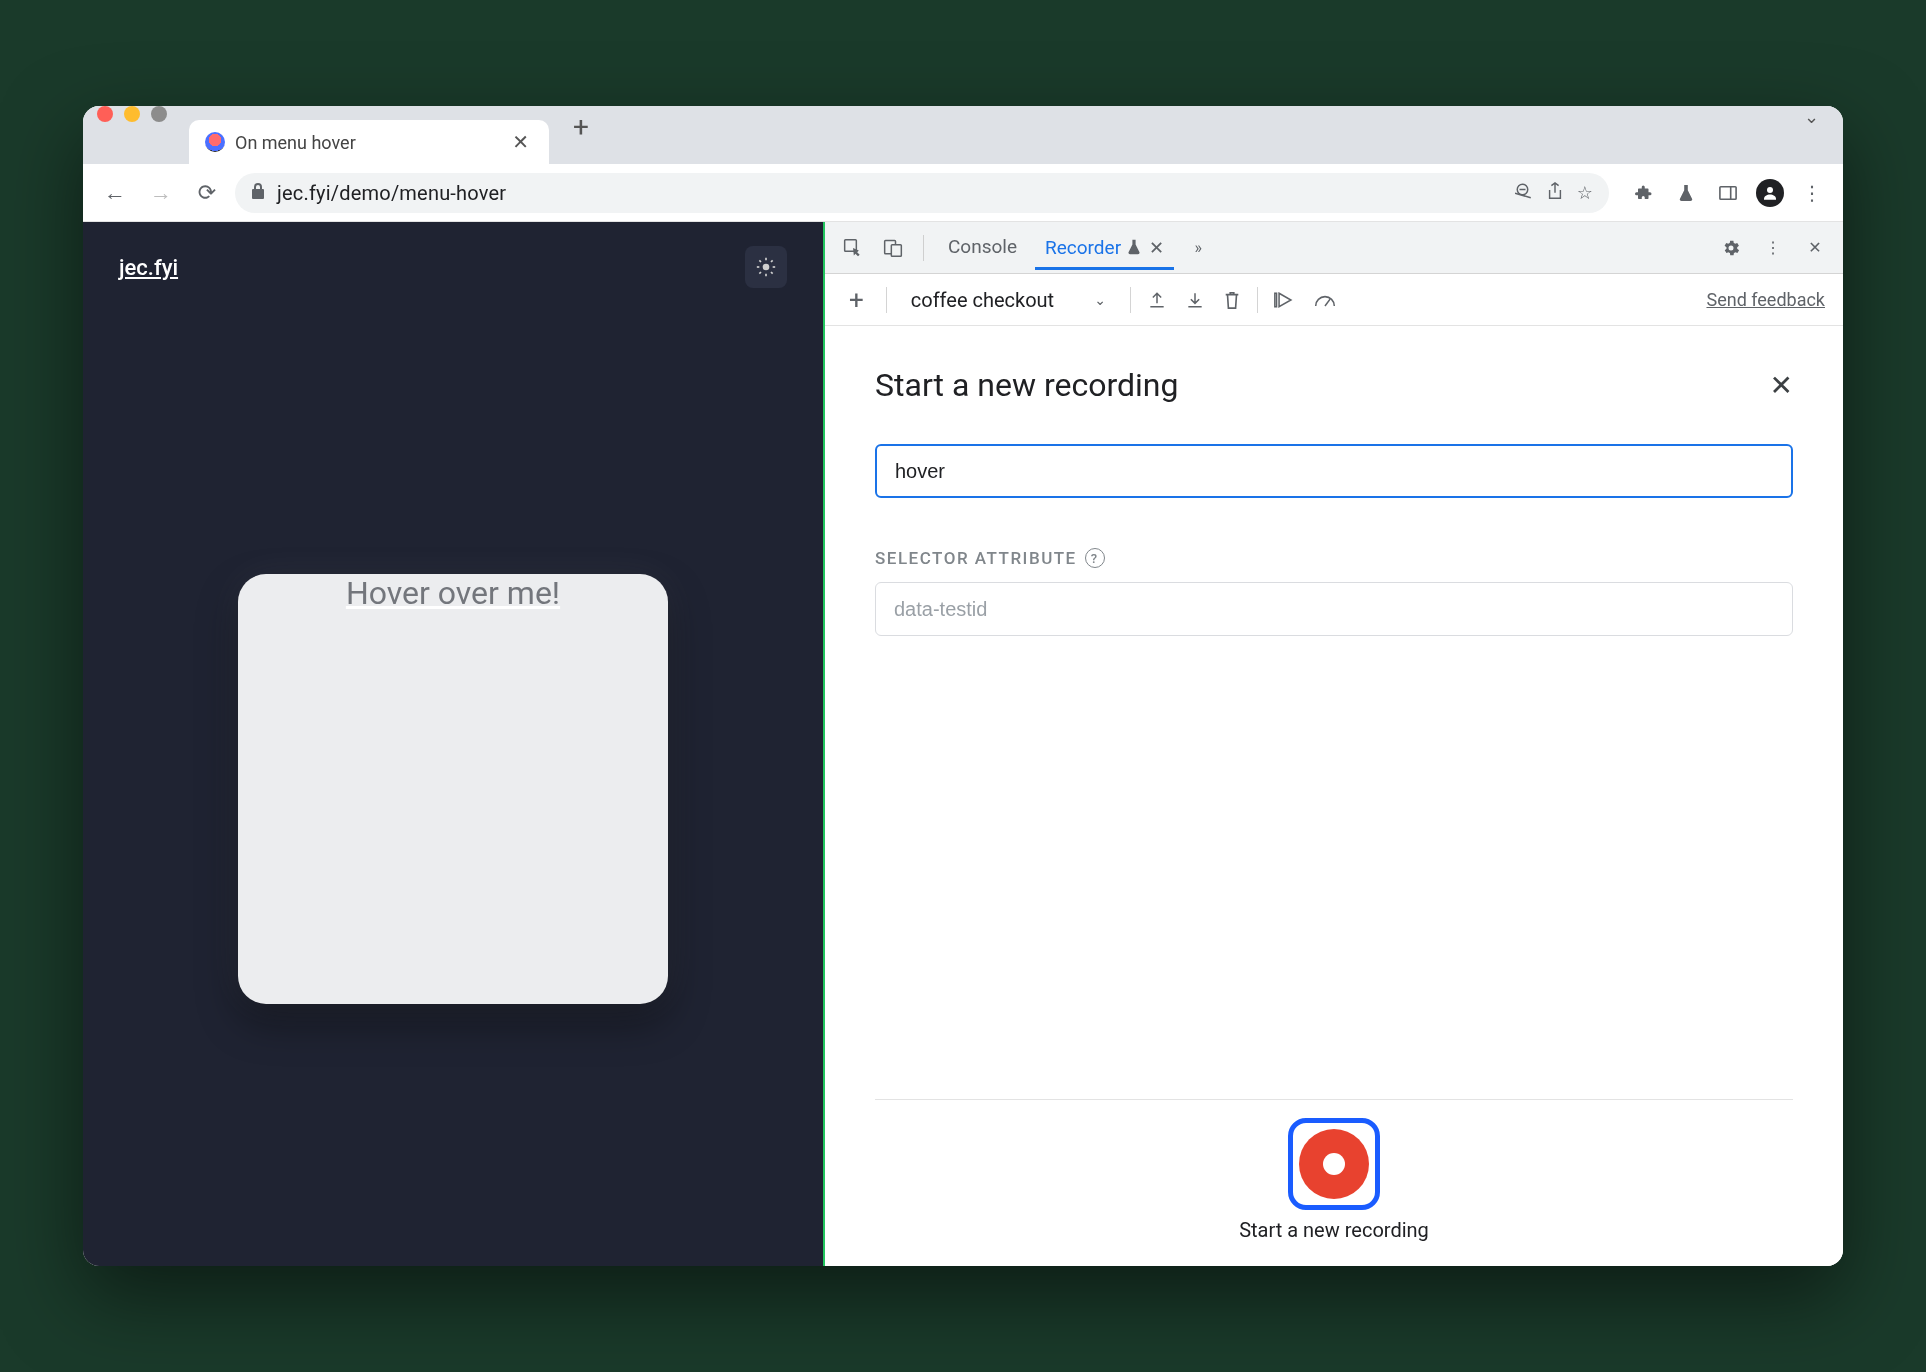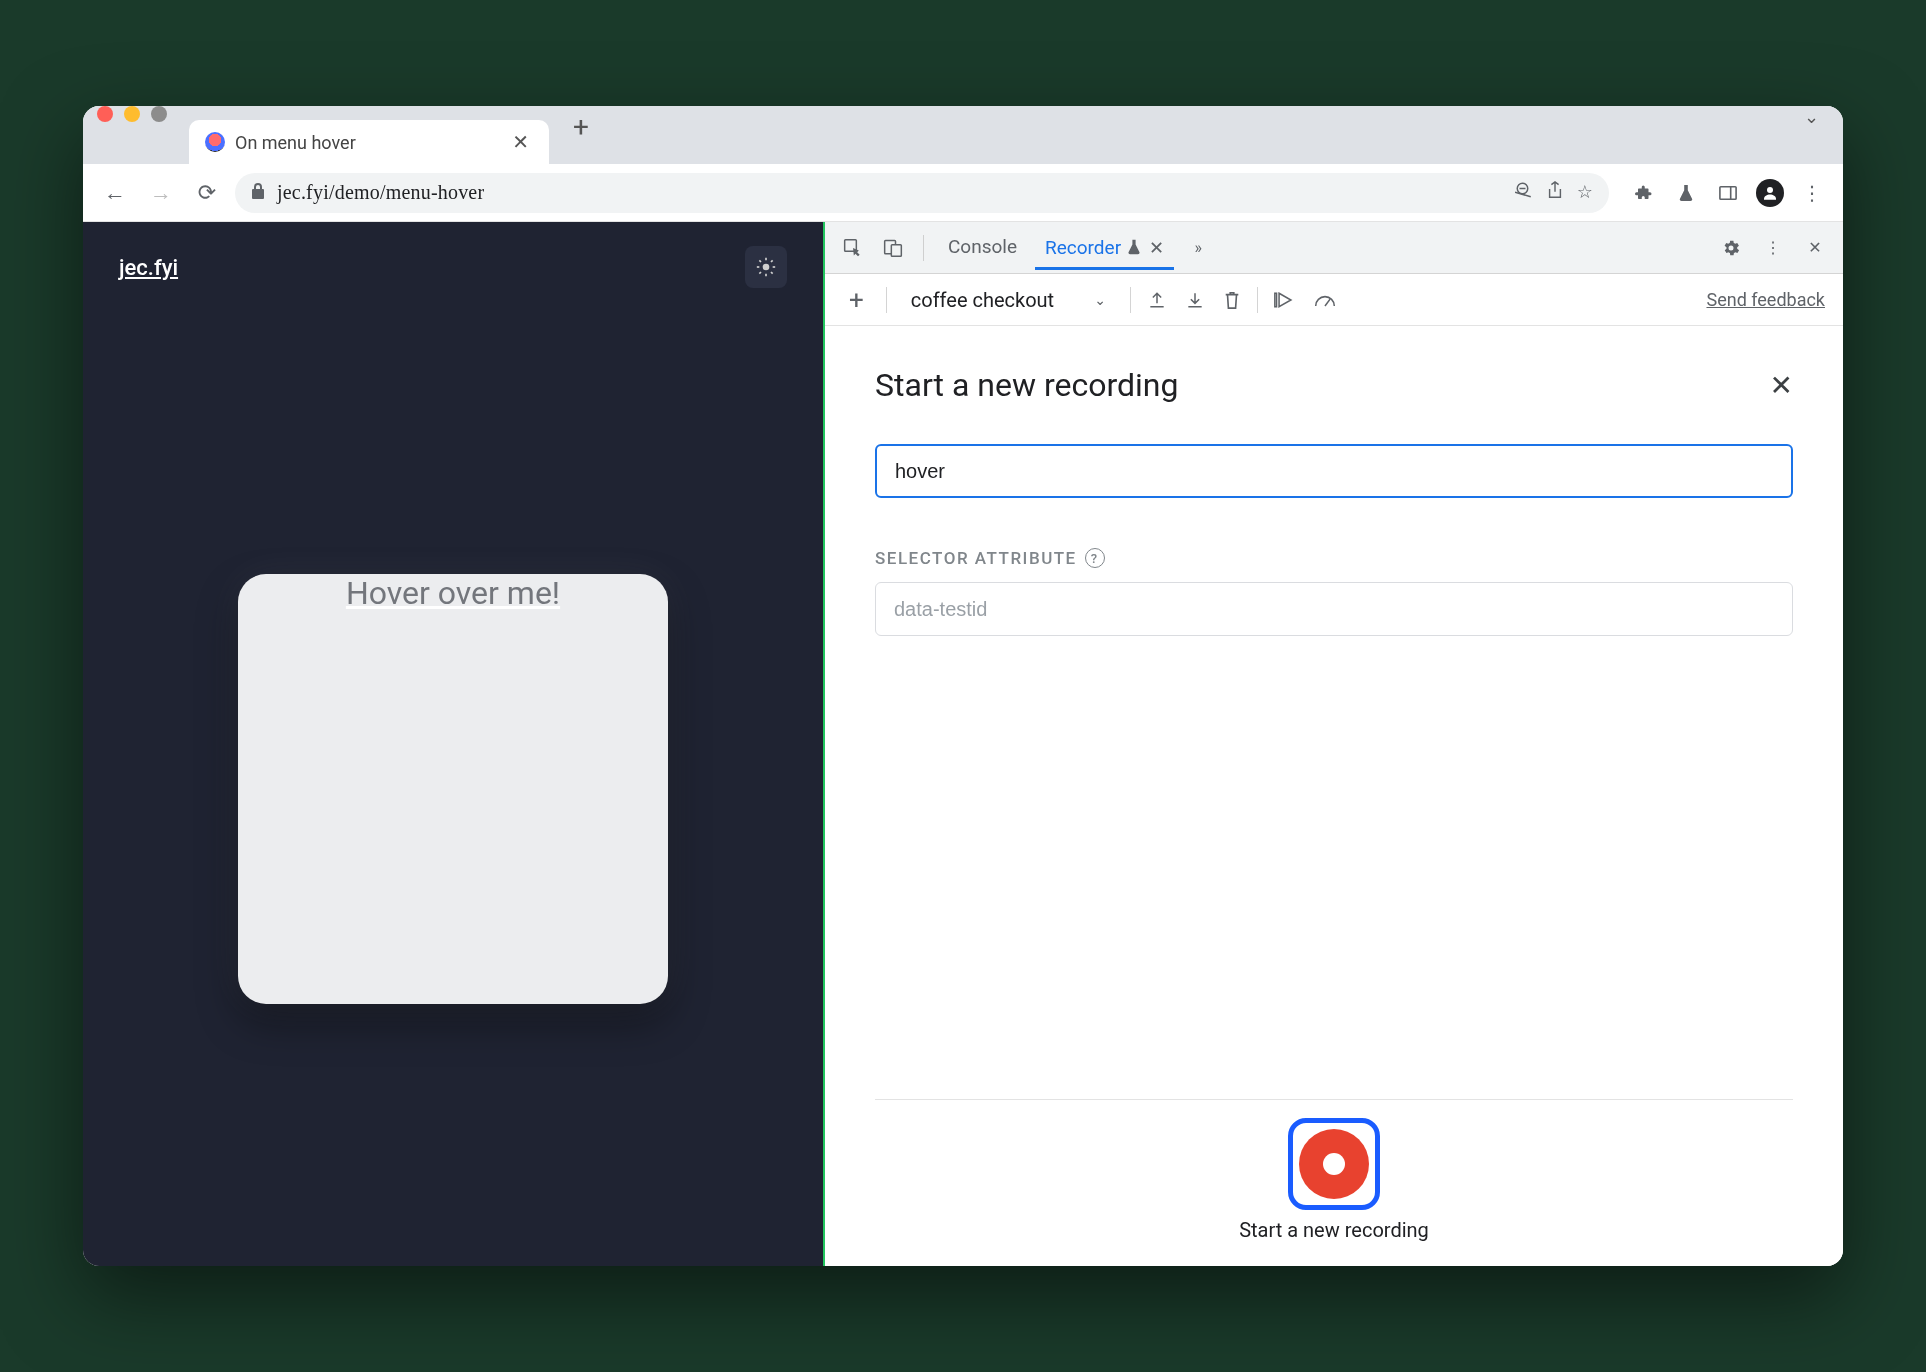--- a/index.html
+++ b/index.html
@@ -74,21 +74,20 @@
   .nav-icon.disabled { color: #bdbdbd; }
   .address-bar {
     flex: 1;
     height: 40px;
     background: #f1f3f4;
     border-radius: 20px;
     display: flex;
     align-items: center;
     padding: 0 16px;
     gap: 12px;
-    font-family: Liberation Serif, serif;
   }
   .lock-icon { color:#5f6368; font-size:16px; }
   .url-text { font-size: 20px; color: #202124; letter-spacing: 0.2px; }
   .addr-actions { margin-left:auto; display:flex; gap:14px; color:#5f6368; }
   .addr-actions span { cursor:pointer; font-size:18px; }
   .toolbar-icons { display:flex; gap:8px; align-items:center; margin-left:8px; }
   .toolbar-icons .ti { width:34px; height:34px; display:flex; align-items:center; justify-content:center; color:#5f6368; font-size:20px; cursor:pointer; }
   .avatar { width:28px; height:28px; border-radius:50%; background:#202124; display:flex; align-items:center; justify-content:center; }
   .avatar svg { width:18px; height:18px; fill:#fff; }
   

